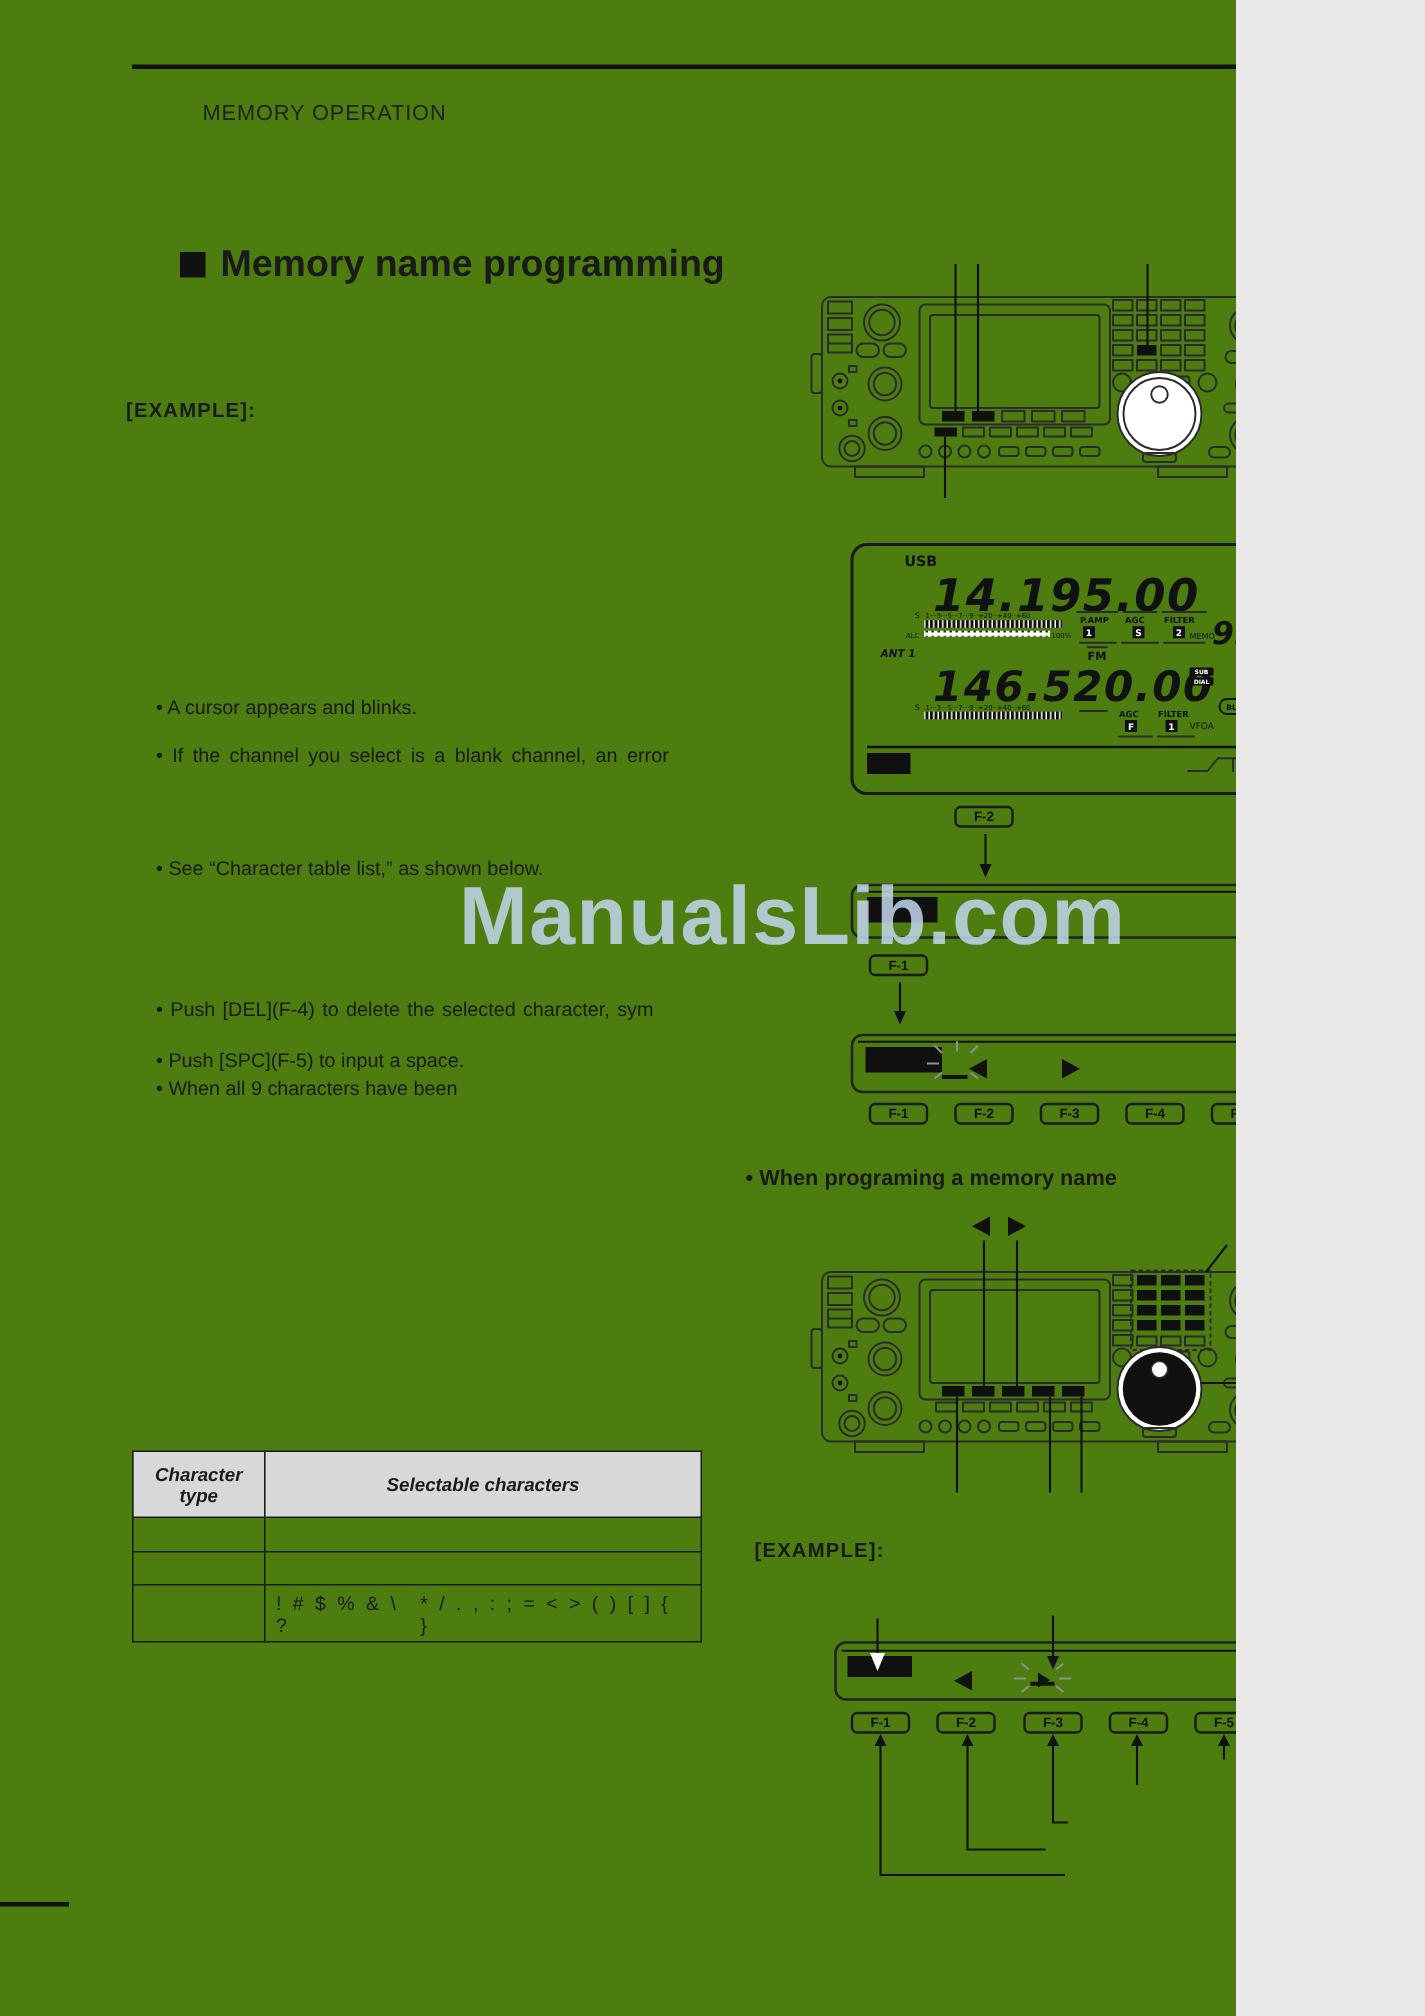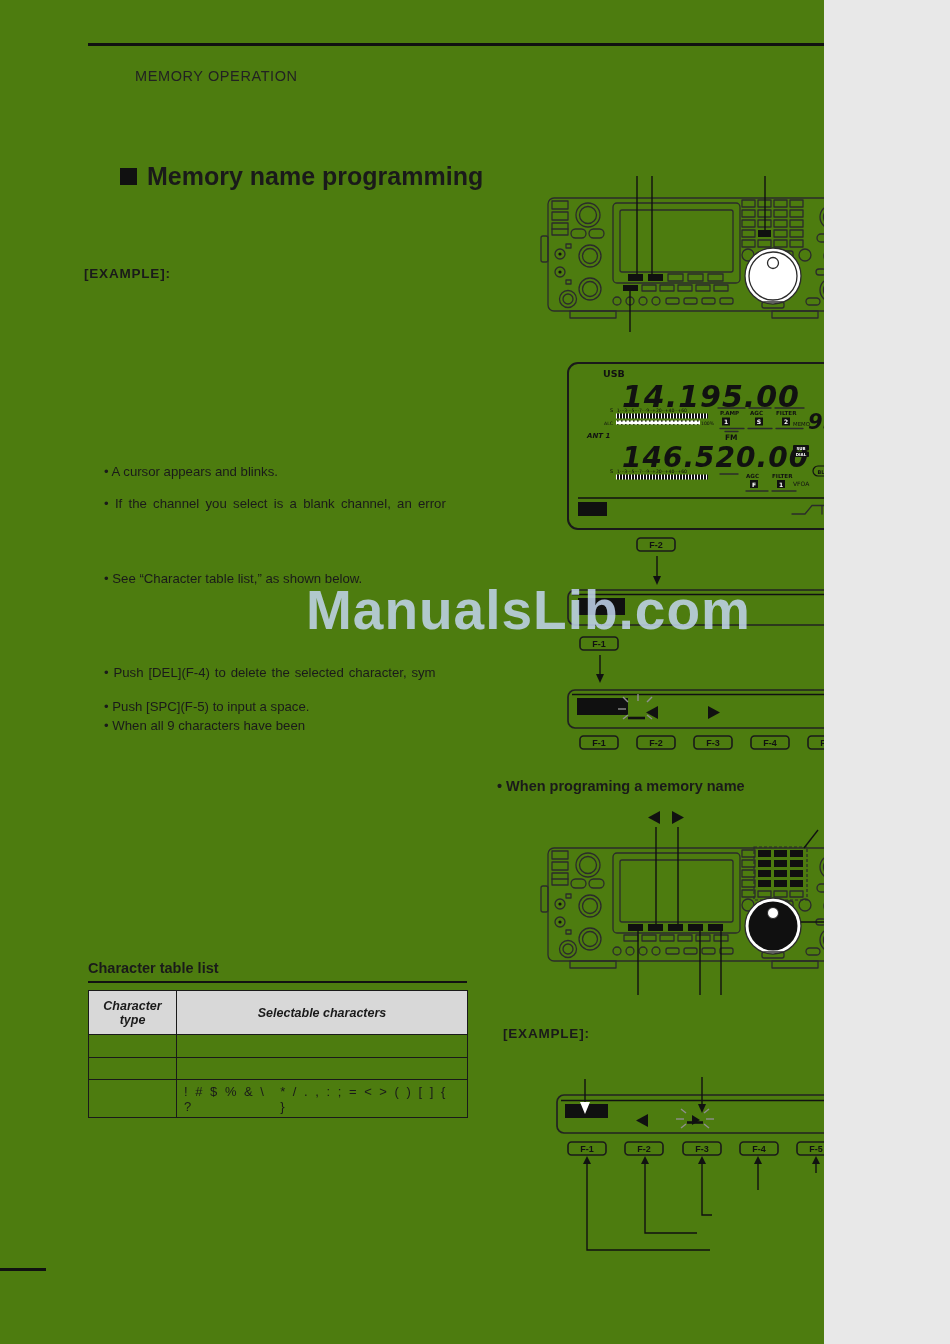--- a/index.html
+++ b/index.html
@@ -422,21 +422,20 @@
       <polyline class="cl" points="167,140 157,140 157,88"></polyline>
       <polygon fill="#111" points="153,89 161,89 157,81"></polygon>
       <line class="cl" x1="213" y1="115" x2="213" y2="88"></line>
       <polygon fill="#111" points="209,89 217,89 213,81"></polygon>
       <line class="cl" x1="271" y1="98" x2="271" y2="88"></line>
       <polygon fill="#111" points="267,89 275,89 271,81"></polygon>
     </g>
   </svg>
 
   <div class="abs chartable-wrap">
-    <div class="chartable-title">Character table list</div>
     <table class="chartable">
       <tbody>
           <tr class="hrow">
         <th class="c1">Character type</th>
         <th>Selectable characters</th>
       </tr>
       <tr class="r1">
             <td></td>
             <td></td>
           </tr>

